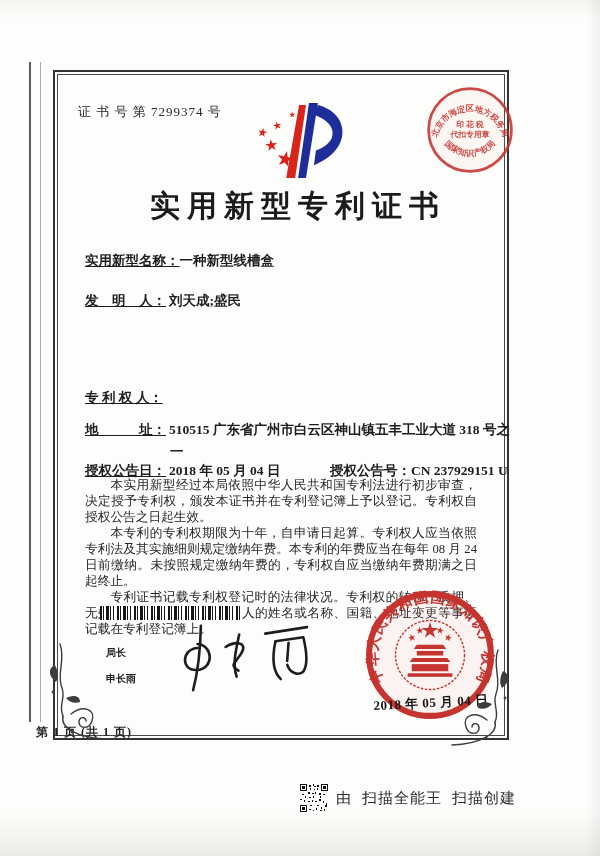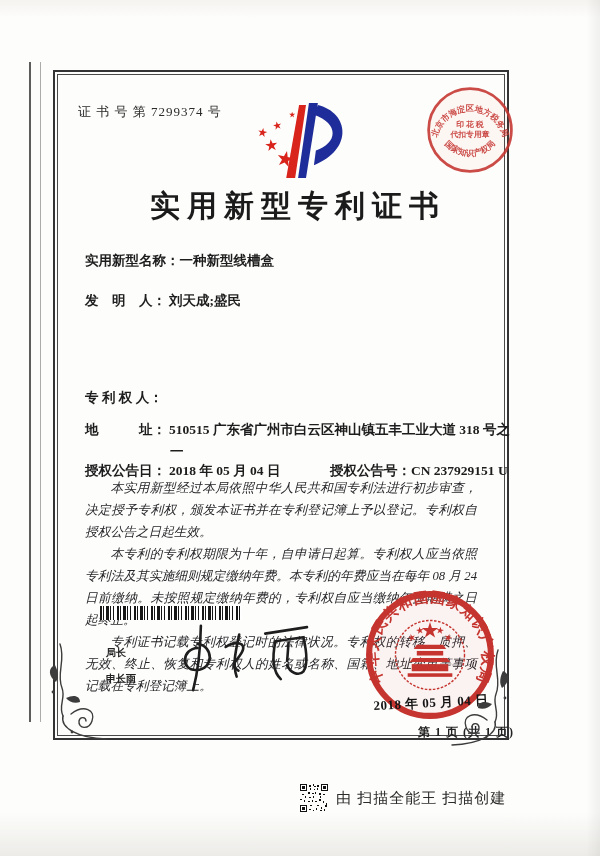--- a/index.html
+++ b/index.html
@@ -24,46 +24,46 @@
     border:2.5px solid #343434;}
   .frame::after{content:"";position:absolute;inset:2px;border:1px solid #4a4a4a;}
   .cert-no{position:absolute;left:78px;top:103px;font-size:13px;font-weight:400;
     color:#2a2a2a;letter-spacing:1px;}
   .logo{position:absolute;left:246px;top:100px;width:120px;height:84px;}
   .seal-top{position:absolute;left:424px;top:84px;width:92px;height:92px;opacity:.88;}
   .title{position:absolute;left:53px;top:186px;width:490px;text-align:center;
     font-size:30px;font-weight:bold;color:#1b1b1b;letter-spacing:7px;}
   .frow{position:absolute;left:85px;font-size:13.5px;font-weight:600;color:#1d1d1d;
     white-space:pre;display:flex;}
-  .frow .lab{display:inline-block;min-width:84px;white-space:pre;}
+  .frow .lab{display:inline-block;min-width:84px;white-space:pre;text-decoration:underline;}
   .frow .val{white-space:pre-wrap;}
   .addr2{position:absolute;left:170px;font-size:13.5px;font-weight:600;color:#1d1d1d;}
   .grant-no{position:absolute;left:330px;font-size:13.5px;font-weight:600;color:#1d1d1d;
     white-space:pre;}
   .bodytext{position:absolute;left:85px;top:477px;width:392px;
-    font-size:12.7px;line-height:22px;color:#26262a;text-align:justify;font-style:italic;}
+    font-size:12.7px;line-height:16px;color:#26262a;text-align:justify;}
   .bodytext p{margin:0;text-indent:2em;}
   .barcode{position:absolute;left:100px;top:606px;width:142px;height:14px;
     background:repeating-linear-gradient(90deg,#161616 0 2px,#fff 2px 3px,#161616 3px 4px,
       #fff 4px 6px,#161616 6px 9px,#fff 9px 10px,#161616 10px 11px,#fff 11px 13px,
       #161616 13px 14px,#fff 14px 17px);}
   .signatory{position:absolute;left:106px;top:640px;font-size:10px;font-weight:bold;
     color:#222;line-height:26px;}
   .sig-svg{position:absolute;left:168px;top:616px;width:172px;height:82px;transform:rotate(-2deg);}
   .seal-bottom{position:absolute;left:363px;top:588px;width:134px;height:134px;}
   .seal-date{position:absolute;left:356px;top:694px;width:150px;text-align:center;
     font-size:13px;font-weight:bold;color:#161616;transform:rotate(-3deg);
     letter-spacing:.5px;white-space:pre;}
-  .page-ind{position:absolute;left:62px;top:724px;width:452px;text-align:right;
+  .page-ind{position:absolute;left:36px;top:724px;width:452px;text-align:left;
     font-size:12px;font-weight:600;color:#222;letter-spacing:1px;}
   .flourish{position:absolute;width:72px;height:102px;}
   .flourish.bl{left:38px;top:642px;}
   .flourish.br{left:448px;top:648px;transform:scaleX(-1);}
   .scan-footer{position:absolute;left:300px;top:784px;display:flex;align-items:center;gap:8px;}
-  .scan-footer .txt{font-family:Liberation Sans, sans-serif;
+  .scan-footer .txt{font-family:Liberation Mono, monospace;
     font-size:15px;color:#2b2b2b;letter-spacing:1px;white-space:pre;}
   svg text{font-family:"Liberation Serif","DejaVu Serif",serif;}
 </style>
 </head>
 <body>
 
 <svg width="0" height="0" style="position:absolute">
   <defs>
     <path id="star" d="M0,-1 L0.224,-0.309 L0.951,-0.309 L0.363,0.118 L0.588,0.809 L0,0.382 L-0.588,0.809 L-0.363,0.118 L-0.951,-0.309 L-0.224,-0.309 Z"></path>
   </defs>

